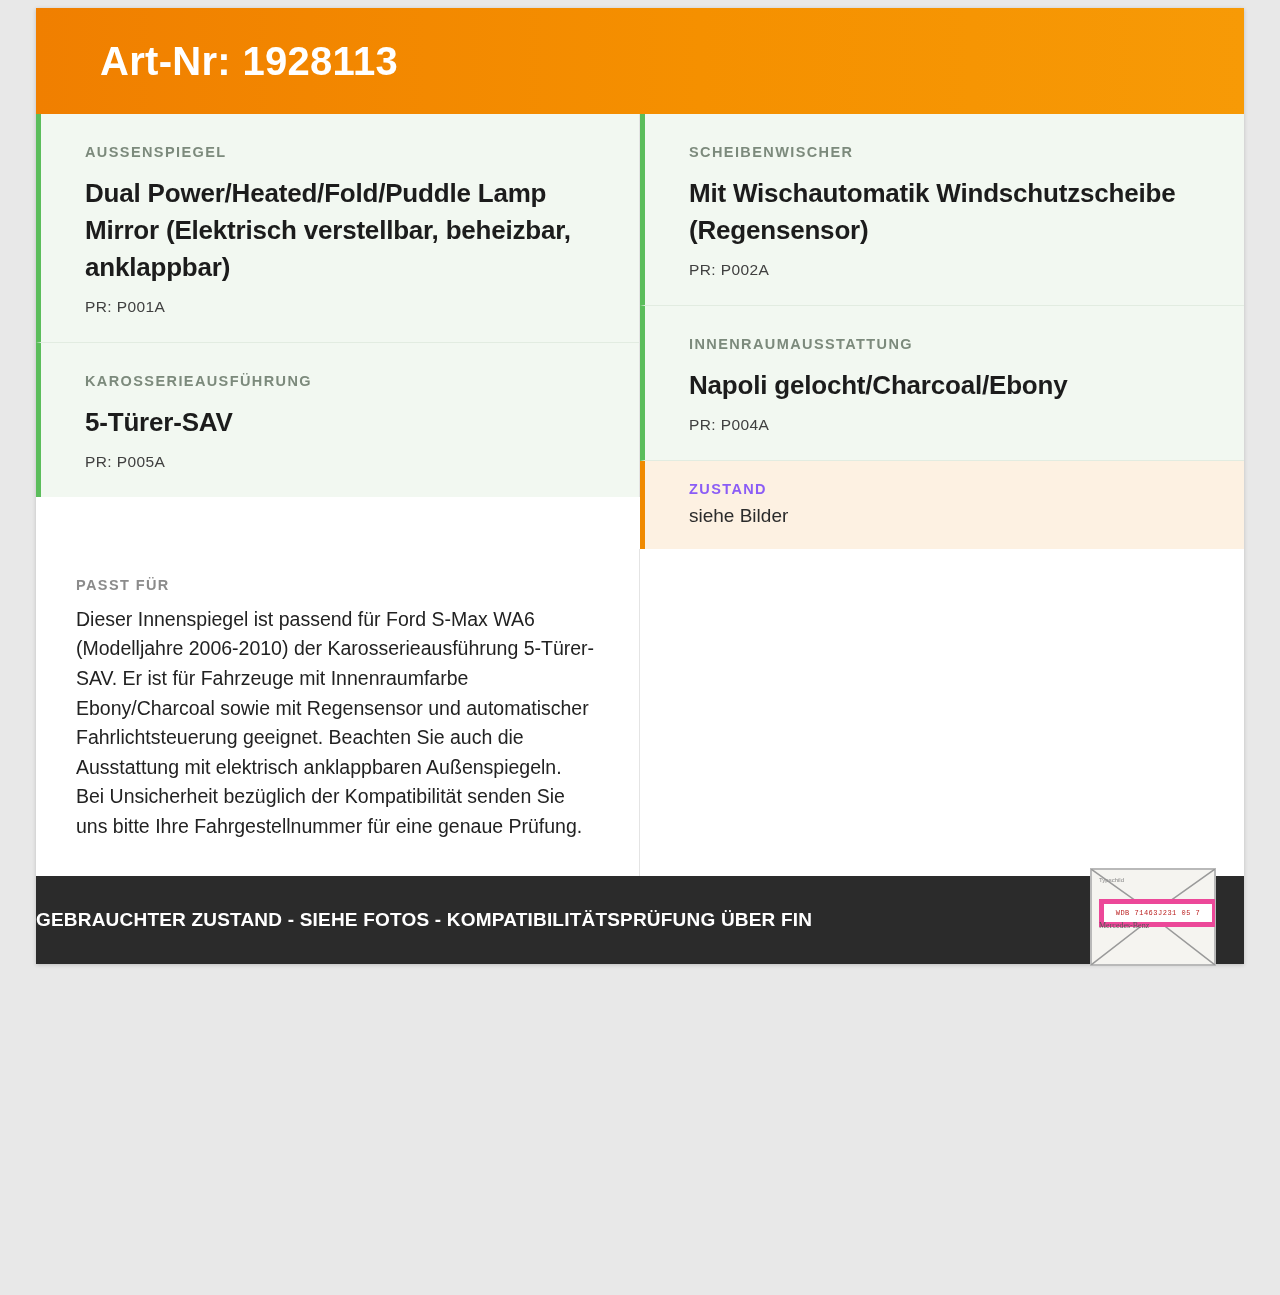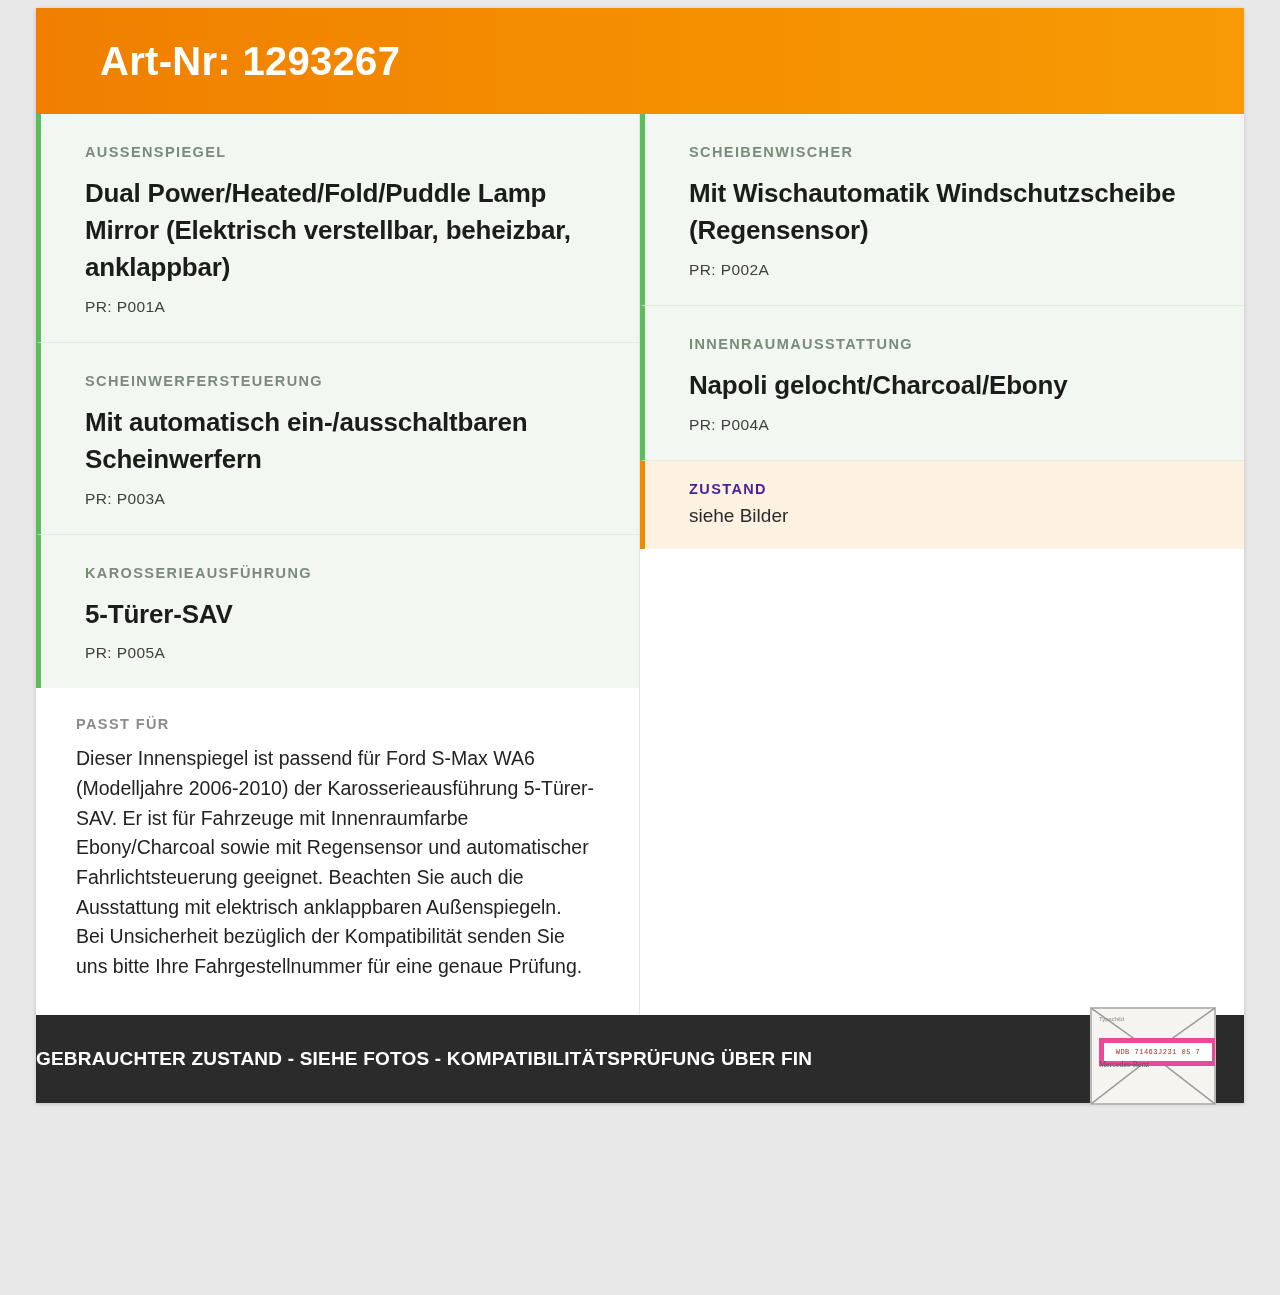--- a/index.html
+++ b/index.html
@@ -84,21 +84,21 @@
   }
   .zustand {
     background: #fdf1e2;
     border-left: 5px solid #f08a00;
     padding: 20px 44px 22px 44px;
     box-sizing: border-box;
   }
   .zustand .label {
     font-size: 14.5px;
     letter-spacing: 1.4px;
-    color: #4c1d95;
+    color: #8b5cf6;
     font-weight: bold;
     text-transform: uppercase;
     margin-bottom: 8px;
   }
   .zustand .value {
     font-size: 19px;
     color: #2b2b2b;
   }
   .fits {
     background: #ffffff;
@@ -191,38 +191,33 @@
     font-size: 6px;
     color: #888;
   }
 </style>
 </head>
 <body>
 
 <div class="sheet">
 
   <div class="header">
-    <div class="header-title">Art-Nr: 1293267</div>
+    <div class="header-title">Art-Nr: 1928113</div>
   </div>
 
   <div class="columns">
 
     <div class="col-left">
 
       <div class="feature">
         <div class="label">AUSSENSPIEGEL</div>
         <div class="value">Dual Power/Heated/Fold/Puddle Lamp Mirror (Elektrisch verstellbar, beheizbar, anklappbar)</div>
         <div class="pr">PR: P001A</div>
       </div>
 
-      <div class="feature">
-        <div class="label">SCHEINWERFERSTEUERUNG</div>
-        <div class="value">Mit automatisch ein-/ausschaltbaren Scheinwerfern</div>
-        <div class="pr">PR: P003A</div>
-      </div>
 
       <div class="feature plain-bottom">
         <div class="label">KAROSSERIEAUSFÜHRUNG</div>
         <div class="value">5-Türer-SAV</div>
         <div class="pr">PR: P005A</div>
       </div>
 
     </div>
 
     <div class="col-right">

